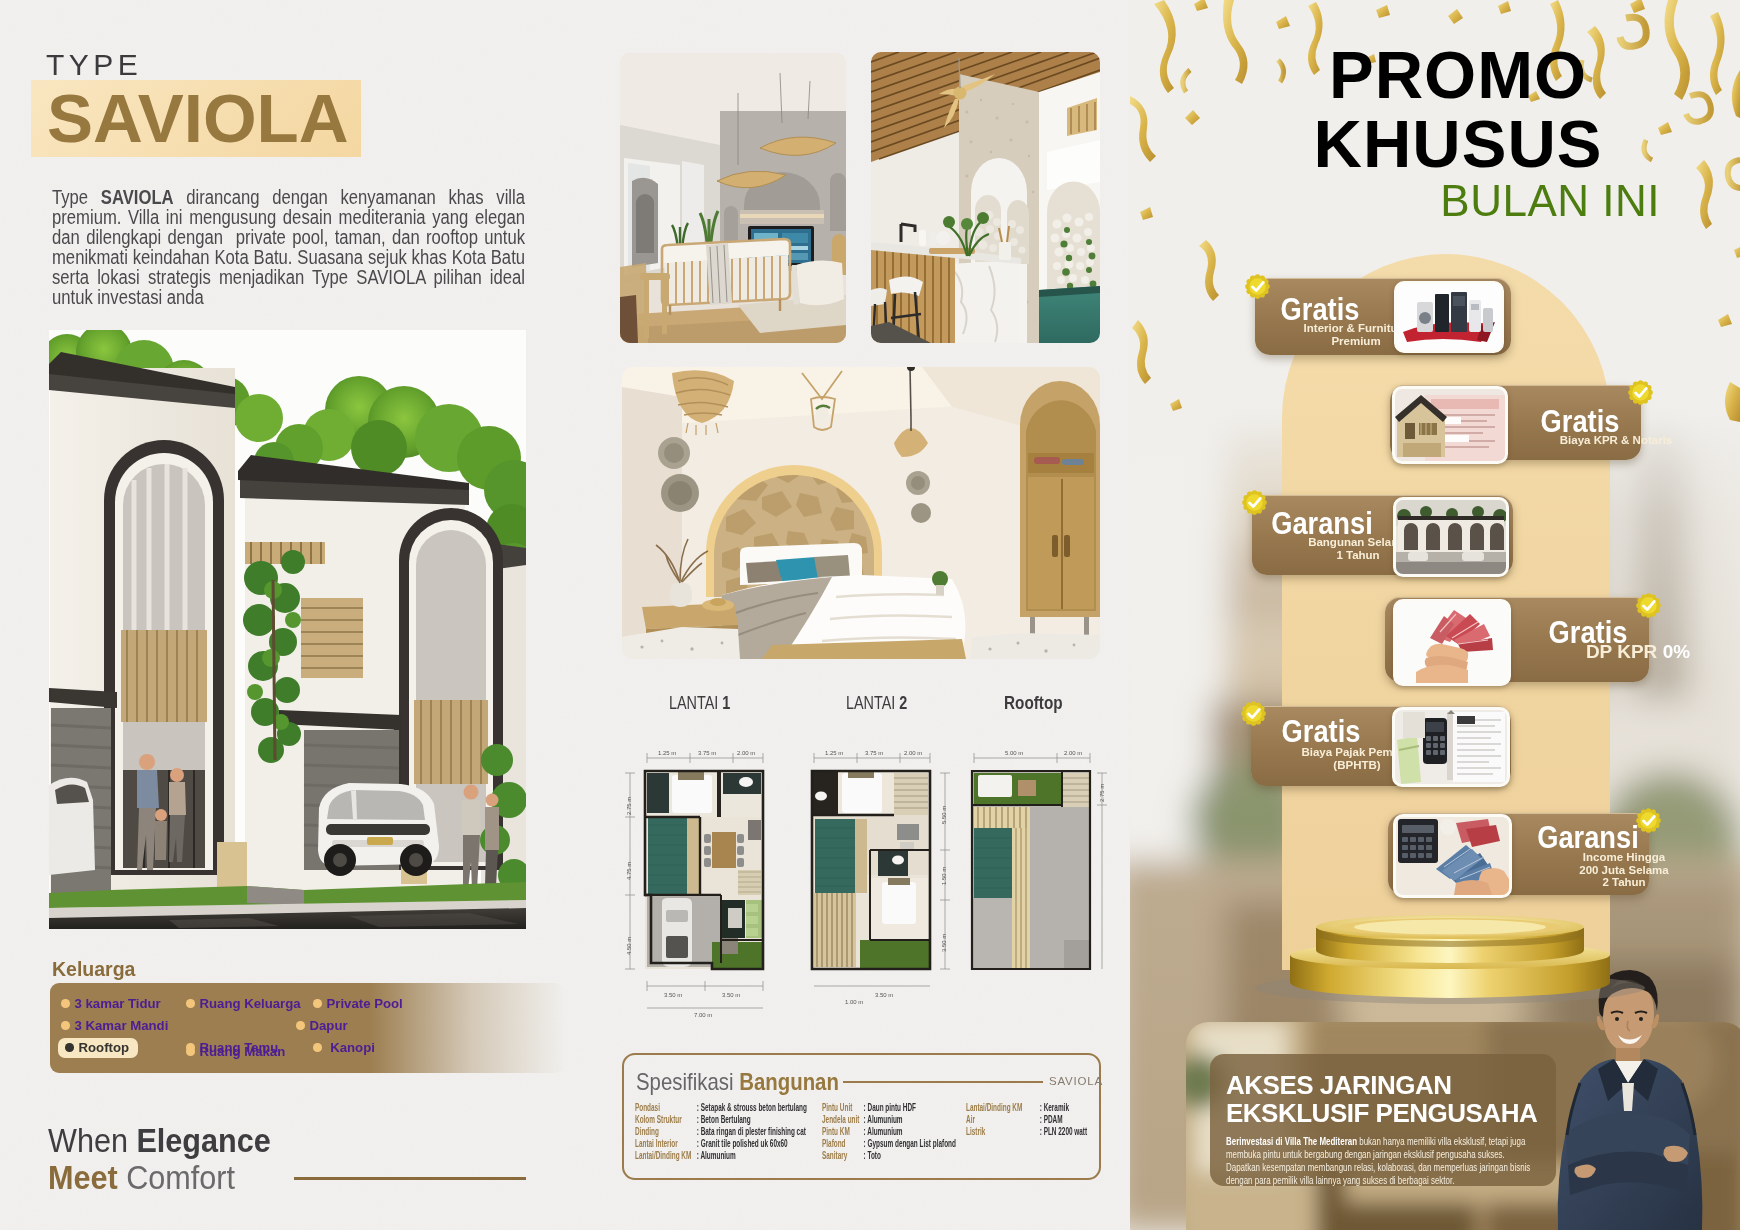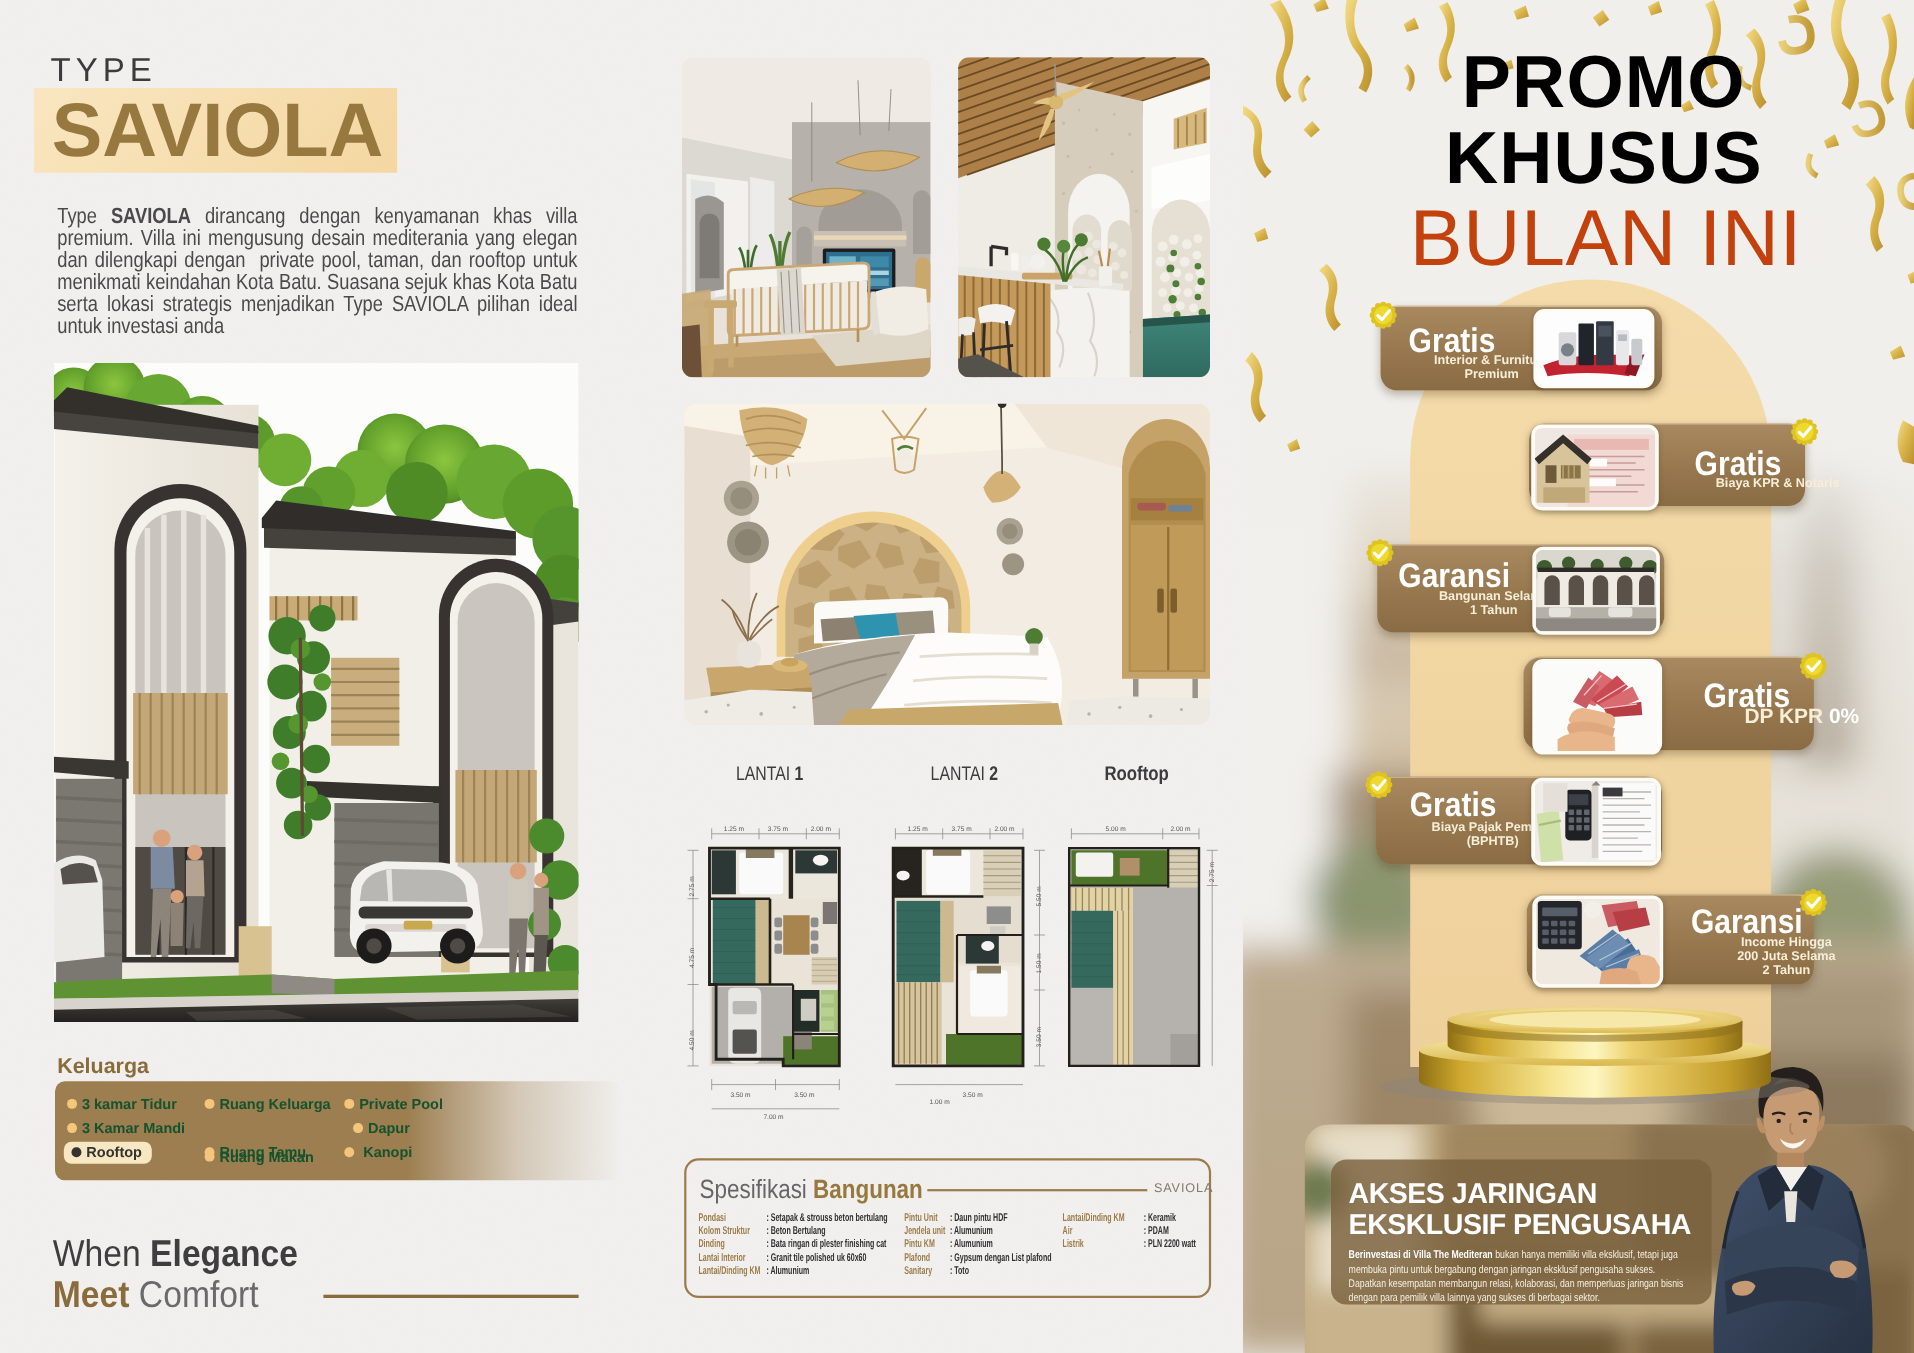--- a/index.html
+++ b/index.html
@@ -256,39 +256,39 @@
   <path d="M0 588 L477 578 L477 599 L0 599 Z" fill="url(#vroad)"></path>
   <path d="M120 590 L200 588 L230 596 L130 598 Z" fill="#57534e" opacity="0.5"></path>
   <path d="M300 586 L420 583 L470 594 L330 597 Z" fill="#56524d" opacity="0.45"></path>
 </svg>
 
 <div class="abs" style="left:52px;top:958px;font-size:19.5px;font-weight:bold;color:#8a6c3c;">Keluarga</div>
 
 <div class="abs" style="left:50px;top:983px;width:515px;height:90px;border-radius:9px;
      background:linear-gradient(90deg,#9c7e50 0%,#9c7e50 62%,rgba(190,170,140,0.55) 82%,rgba(242,241,239,0) 100%);"></div>
 <style>
-  .fitem{position:absolute;font-size:13.2px;font-weight:bold;color:#14532d;white-space:nowrap;}
+  .fitem{position:absolute;font-size:13.2px;font-weight:bold;color:#4c1d95;white-space:nowrap;}
   .fdot{display:inline-block;width:8.5px;height:8.5px;border-radius:50%;background:#f3c67b;margin-right:5px;vertical-align:0.5px;}
 </style>
 
 <div class="fitem" style="left:61px;top:996px;"><span class="fdot"></span>3 kamar Tidur</div>
 
 <div class="fitem" style="left:61px;top:1018px;"><span class="fdot"></span>3 Kamar Mandi</div>
 
 <div class="fitem" style="left:58px;top:1038px;background:#f7e7c2;border-radius:7px;padding:2px 9px 3px 7px;color:#35332f;"><span class="fdot" style="background:#35332f;"></span>Rooftop</div>
 
 <div class="fitem" style="left:186px;top:996px;"><span class="fdot"></span>Ruang Keluarga</div>
 
 <div class="fitem" style="left:186px;top:1044px;"><span class="fdot"></span>Ruang Makan</div>
 
 <div class="fitem" style="left:186px;top:1040px;"><span class="fdot"></span>Ruang Tamu</div>
 
 <div class="fitem" style="left:313px;top:996px;"><span class="fdot"></span>Private Pool</div>
 
-<div class="fitem" style="left:321px;top:1018px;"><span class="fdot"></span>Dapur</div>
+<div class="fitem" style="left:296px;top:1018px;"><span class="fdot"></span>Dapur</div>
 
 <div class="fitem" style="left:313px;top:1040px;"><span class="fdot"></span>&nbsp;Kanopi</div>
 
 <div class="abs" style="left:48px;top:1122px;font-size:34px;color:#3e3e40;line-height:37px;transform:scale(0.9,1);transform-origin:0 0;">
   When <b>Elegance</b><br><span style="color:#8a6c3c;font-weight:bold;">Meet</span> <span style="color:#6a6a6c;">Comfort</span>
 </div>
 
 <div class="abs" style="left:294px;top:1177px;width:232px;height:2.5px;background:#8a6c3c;"></div>
 
 <svg class="abs" style="left:620px;top:53px" width="226" height="290" viewBox="0 0 226 290">
@@ -1115,21 +1115,21 @@
       <path d="M610 160 q-14 2 -12 16 q2 12 14 12" stroke-width="6"></path>
       <path d="M452 60 q-4 16 10 20" stroke-width="5"></path>
       <path d="M516 140 q-6 14 6 20" stroke-width="5"></path>
       <path d="M60 70 q-12 10 -4 22" stroke-width="5"></path>
       <path d="M148 60 q10 10 2 22" stroke-width="5"></path>
     </g>
   </svg>
 
   <div class="abs" style="left:183px;top:40px;width:290px;text-align:center;font-weight:bold;font-size:67px;line-height:69px;color:#000000;letter-spacing:1px;">PROMO<br>KHUSUS</div>
 
-  <div class="abs" style="left:130px;top:176px;width:400px;text-align:center;font-size:72px;color:#c2410c;letter-spacing:0.5px;white-space:nowrap;">BULAN INI</div>
+  <div class="abs" style="left:130px;top:176px;width:400px;text-align:right;font-size:44px;color:#4d7c0f;letter-spacing:0.5px;white-space:nowrap;">BULAN INI</div>
 
   <div class="abs" style="left:152px;top:254px;width:328px;height:716px;background:linear-gradient(180deg,#f4dcaa,#eed09a);border-radius:164px 164px 0 0;"></div>
 
   <style>
     .pcard{position:absolute;border-radius:15px;background:linear-gradient(180deg,#a88960 0%,#96774e 55%,#8a6c44 100%);
            box-shadow:0 4px 8px rgba(90,70,40,0.35), inset 0 1px 0 rgba(255,240,210,0.5);}
     .pimg{position:absolute;background:#fff;border-radius:10px;border:3px solid #fdfbf6;overflow:hidden;box-shadow:0 2px 5px rgba(80,60,30,0.35);}
     .ptitle{position:absolute;color:#fff;font-weight:bold;text-align:center;line-height:1.0;transform:scale(0.88,1);}
     .psub{position:absolute;color:#f8eed8;font-weight:bold;text-align:center;font-size:11.5px;line-height:12.5px;margin-left:36px;}
   </style>

